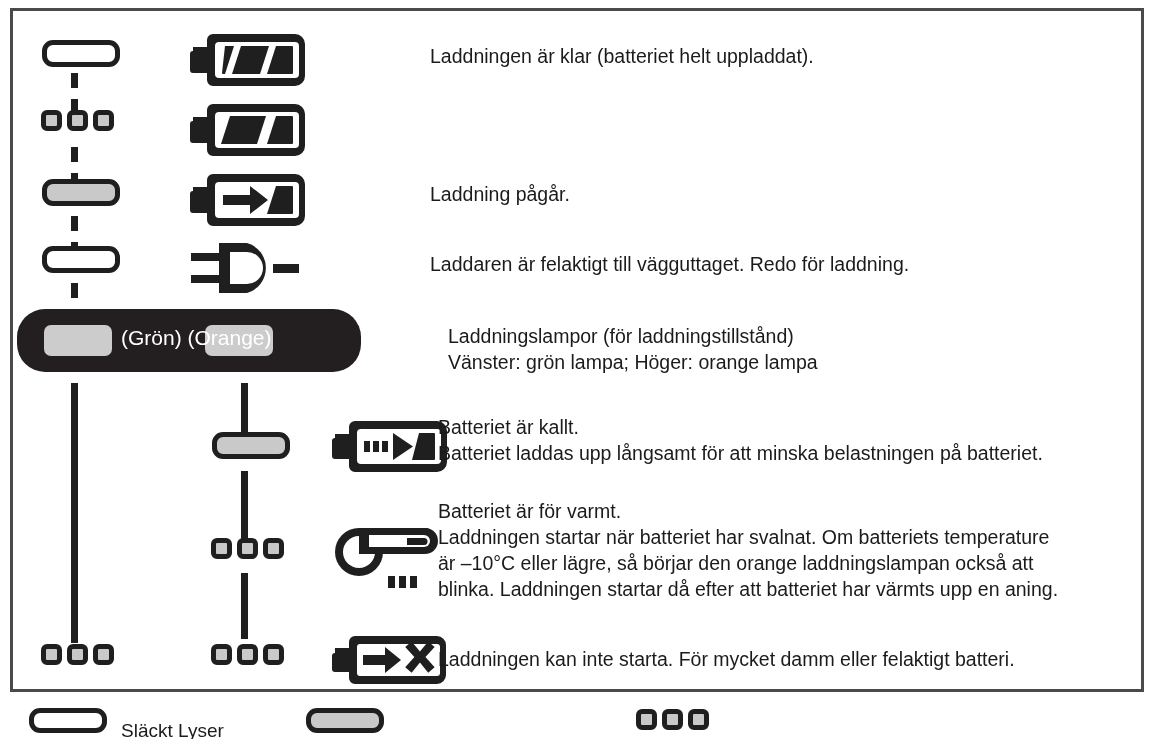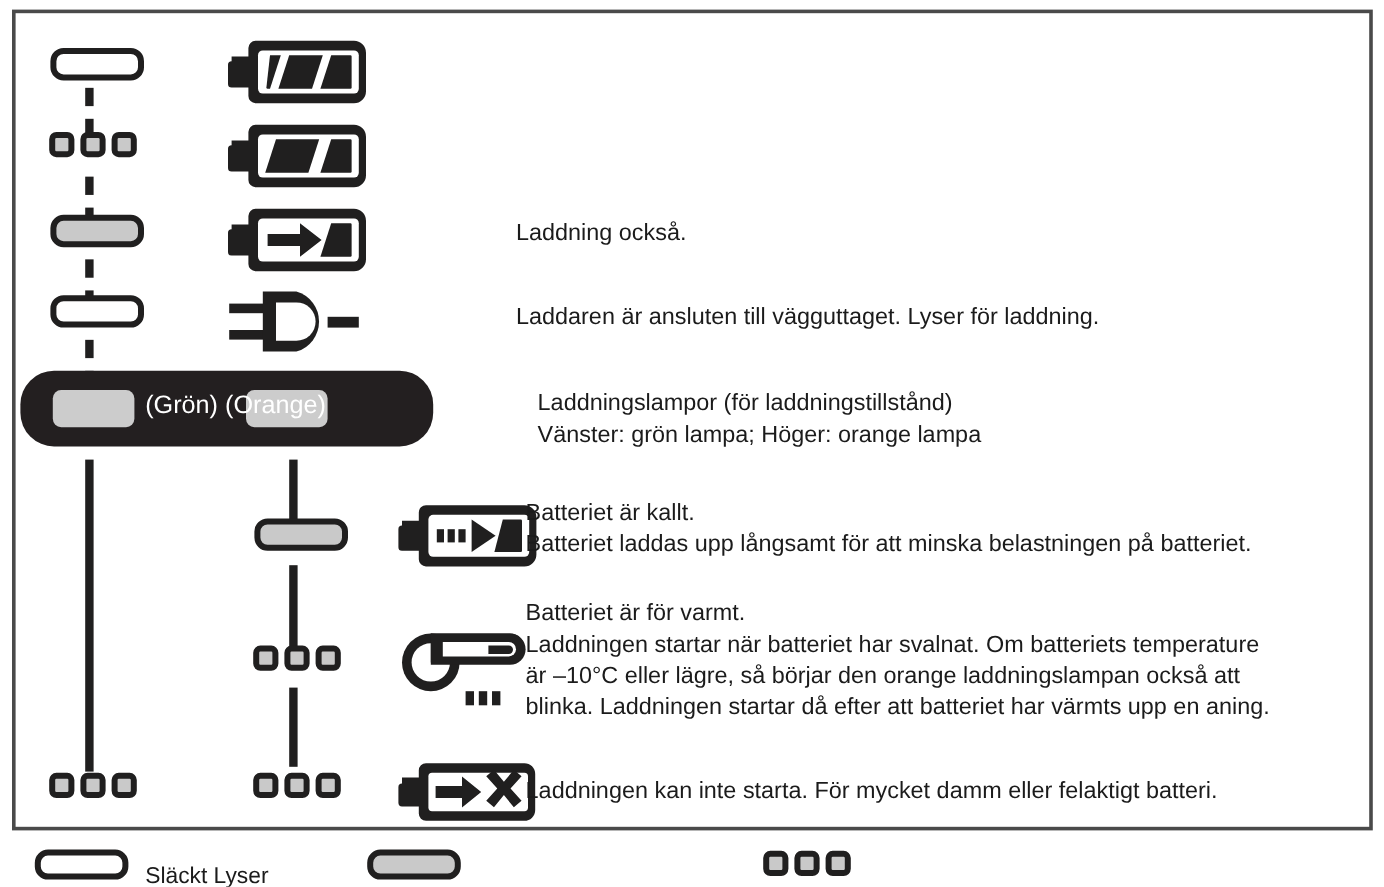--- a/index.html
+++ b/index.html
@@ -213,25 +213,26 @@
         <path d="M79 12 l7 -6 l9 11 l9 -11 l7 6 l-10 11 l10 11 l-7 6 l-9 -11 l-9 11 l-7 -6 l10 -11 z" fill="#201f1f" transform="translate(-4,1) scale(0.92) translate(6,1)"></path>
       </svg>
     </div>
 
     <div class="banner" style="left:4px; top:298px;">
       <div class="banner-lamp" style="left:27px; top:16px; width:68px; height:31px;"></div>
       <div class="banner-lamp" style="left:188px; top:16px; width:68px; height:31px;"></div>
       <div class="banner-text">(Grön) (Orange)</div>
     </div>
 
-
-
-    <div class="desc" style="left:417px; top:170px; width:700px;">Laddning också.</div>
-
-    <div class="desc" style="left:417px; top:240px; width:700px;">Laddaren är ansluten till vägguttaget. Lyser för laddning.</div>
+    <div class="desc" style="left:417px; top:32px; width:700px;">Laddningen är klar (batteriet helt uppladdat).</div>
+
+
+    <div class="desc" style="left:417px; top:170px; width:700px;">Laddning pågår.</div>
+
+    <div class="desc" style="left:417px; top:240px; width:700px;">Laddaren är felaktigt till vägguttaget. Redo för laddning.</div>
 
     <div class="desc" style="left:435px; top:312px; width:690px;">Laddningslampor (för laddningstillstånd)
 Vänster: grön lampa; Höger: orange lampa</div>
 
     <div class="desc" style="left:425px; top:403px; width:720px;">Batteriet är kallt.
 Batteriet laddas upp långsamt för att minska belastningen på batteriet.</div>
 
     <div class="desc" style="left:425px; top:487px; width:720px;">Batteriet är för varmt.
 Laddningen startar när batteriet har svalnat. Om batteriets temperature
 är –10°C eller lägre, så börjar den orange laddningslampan också att

